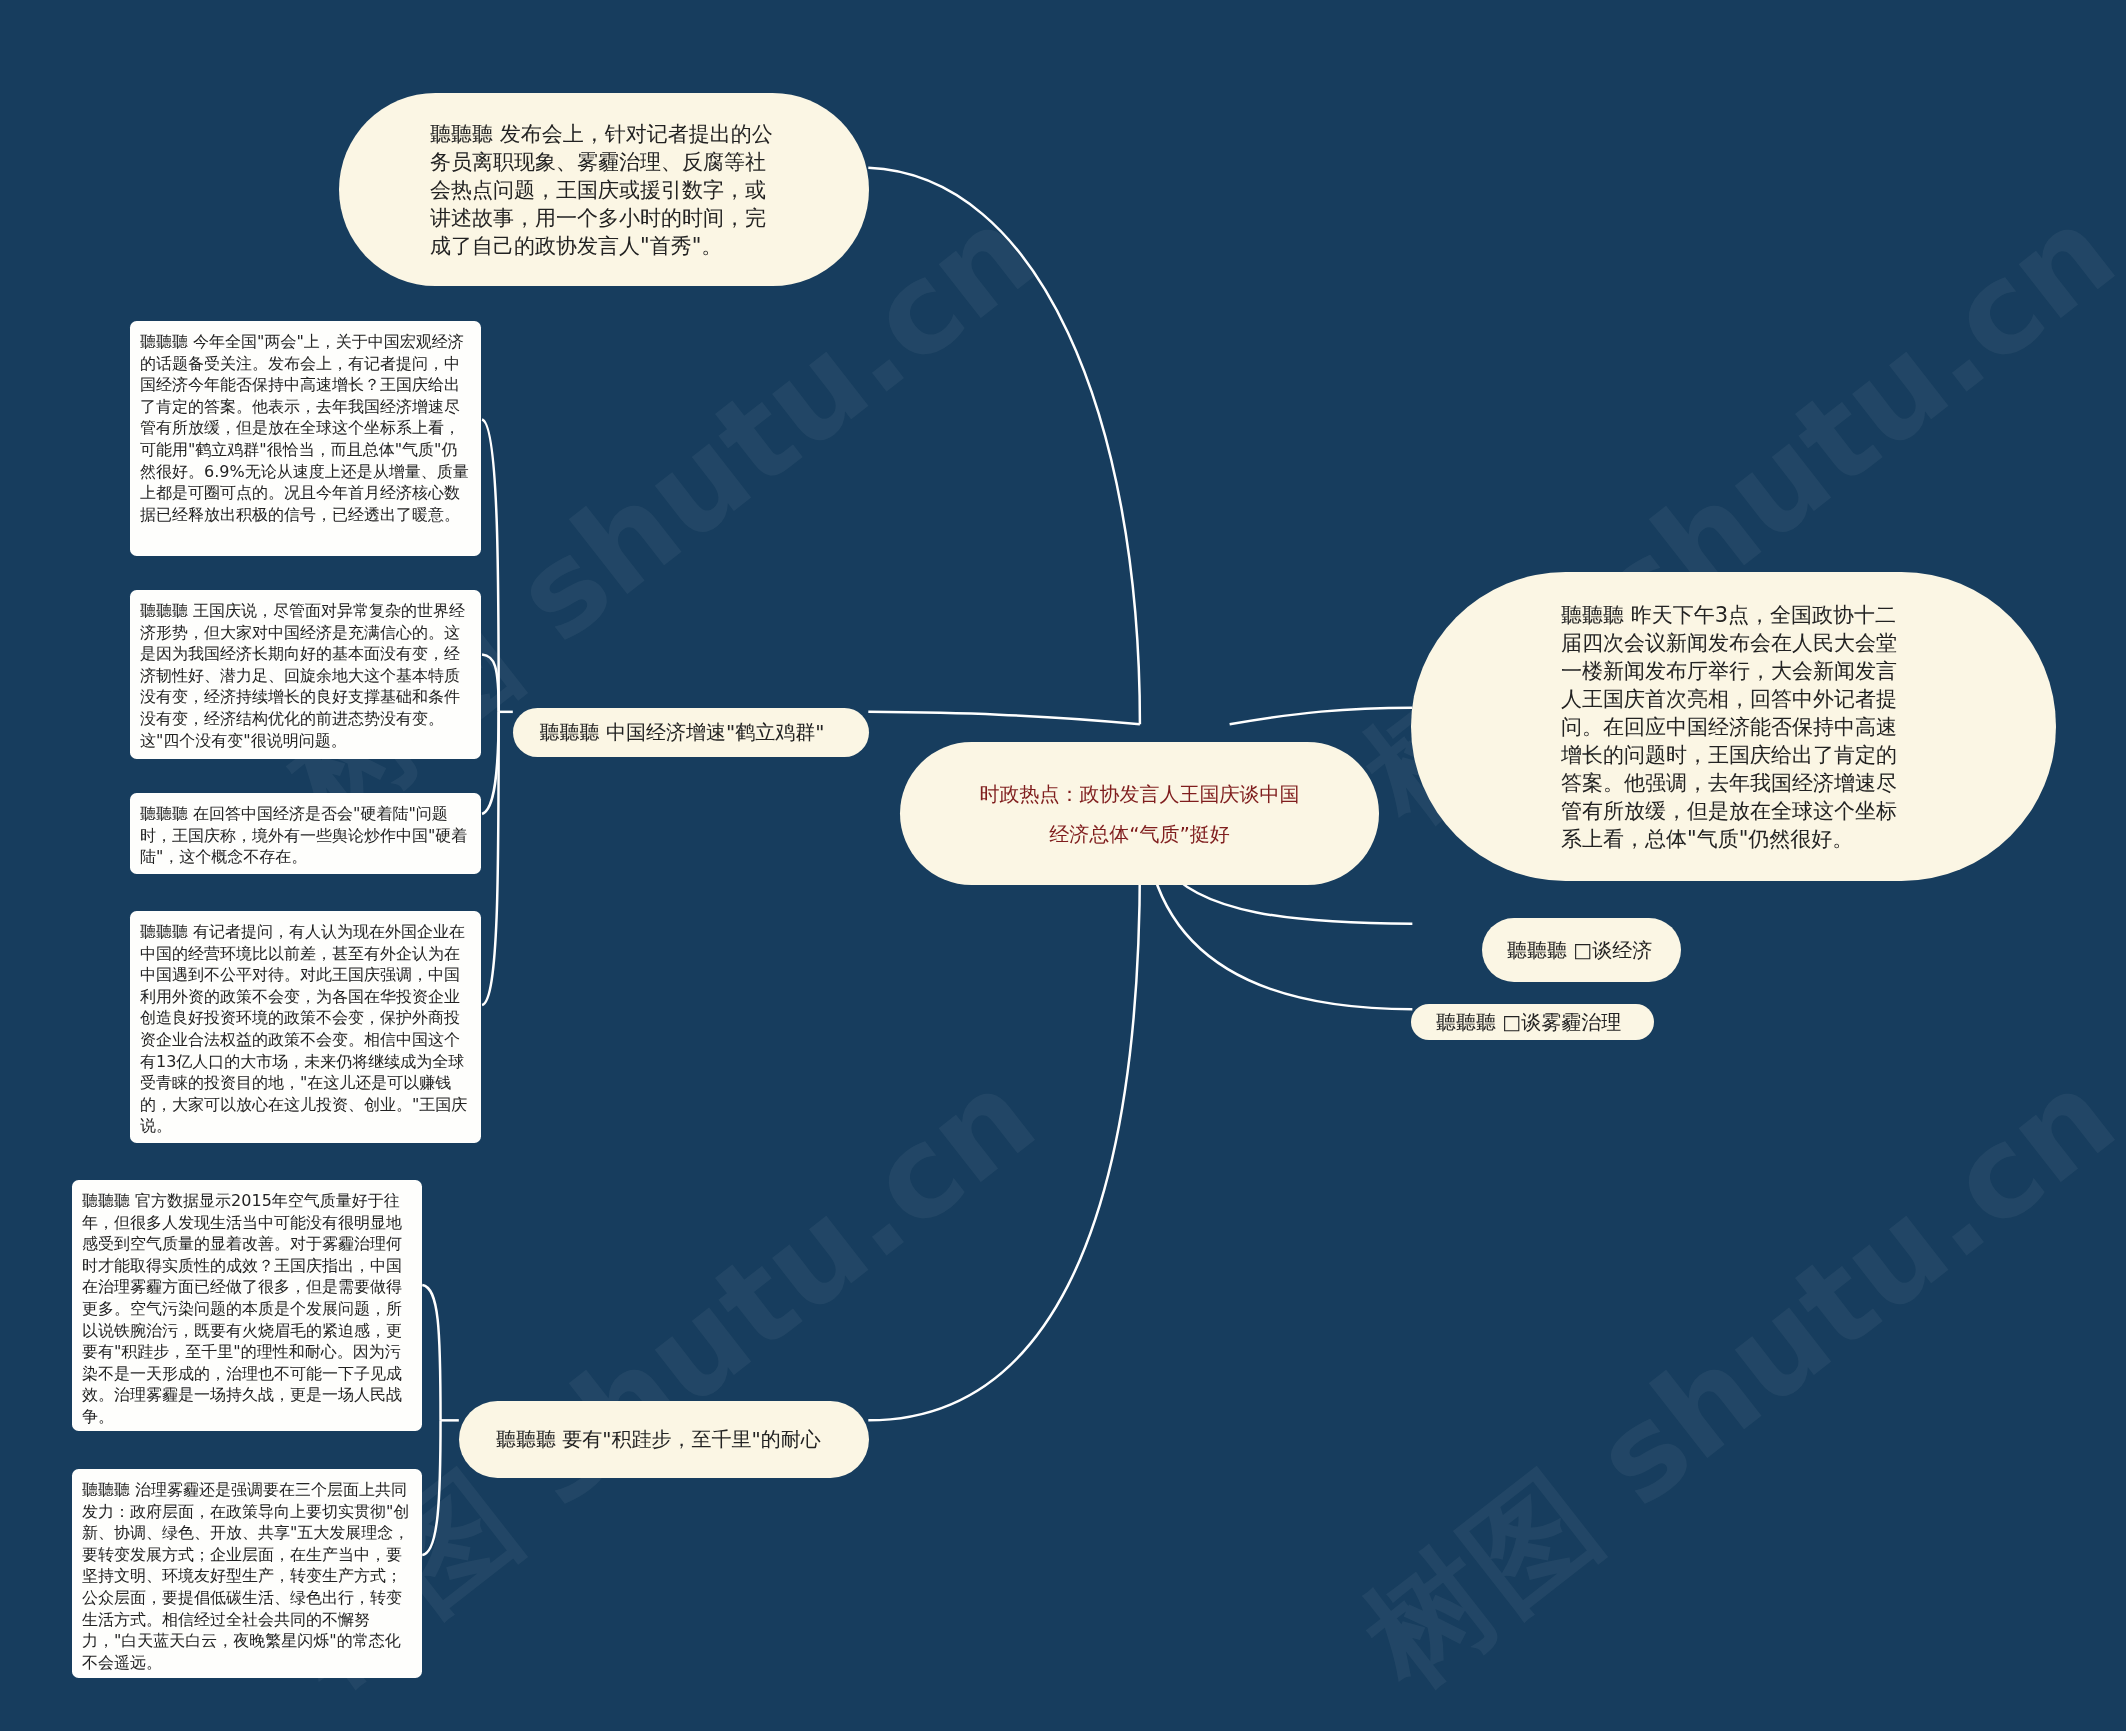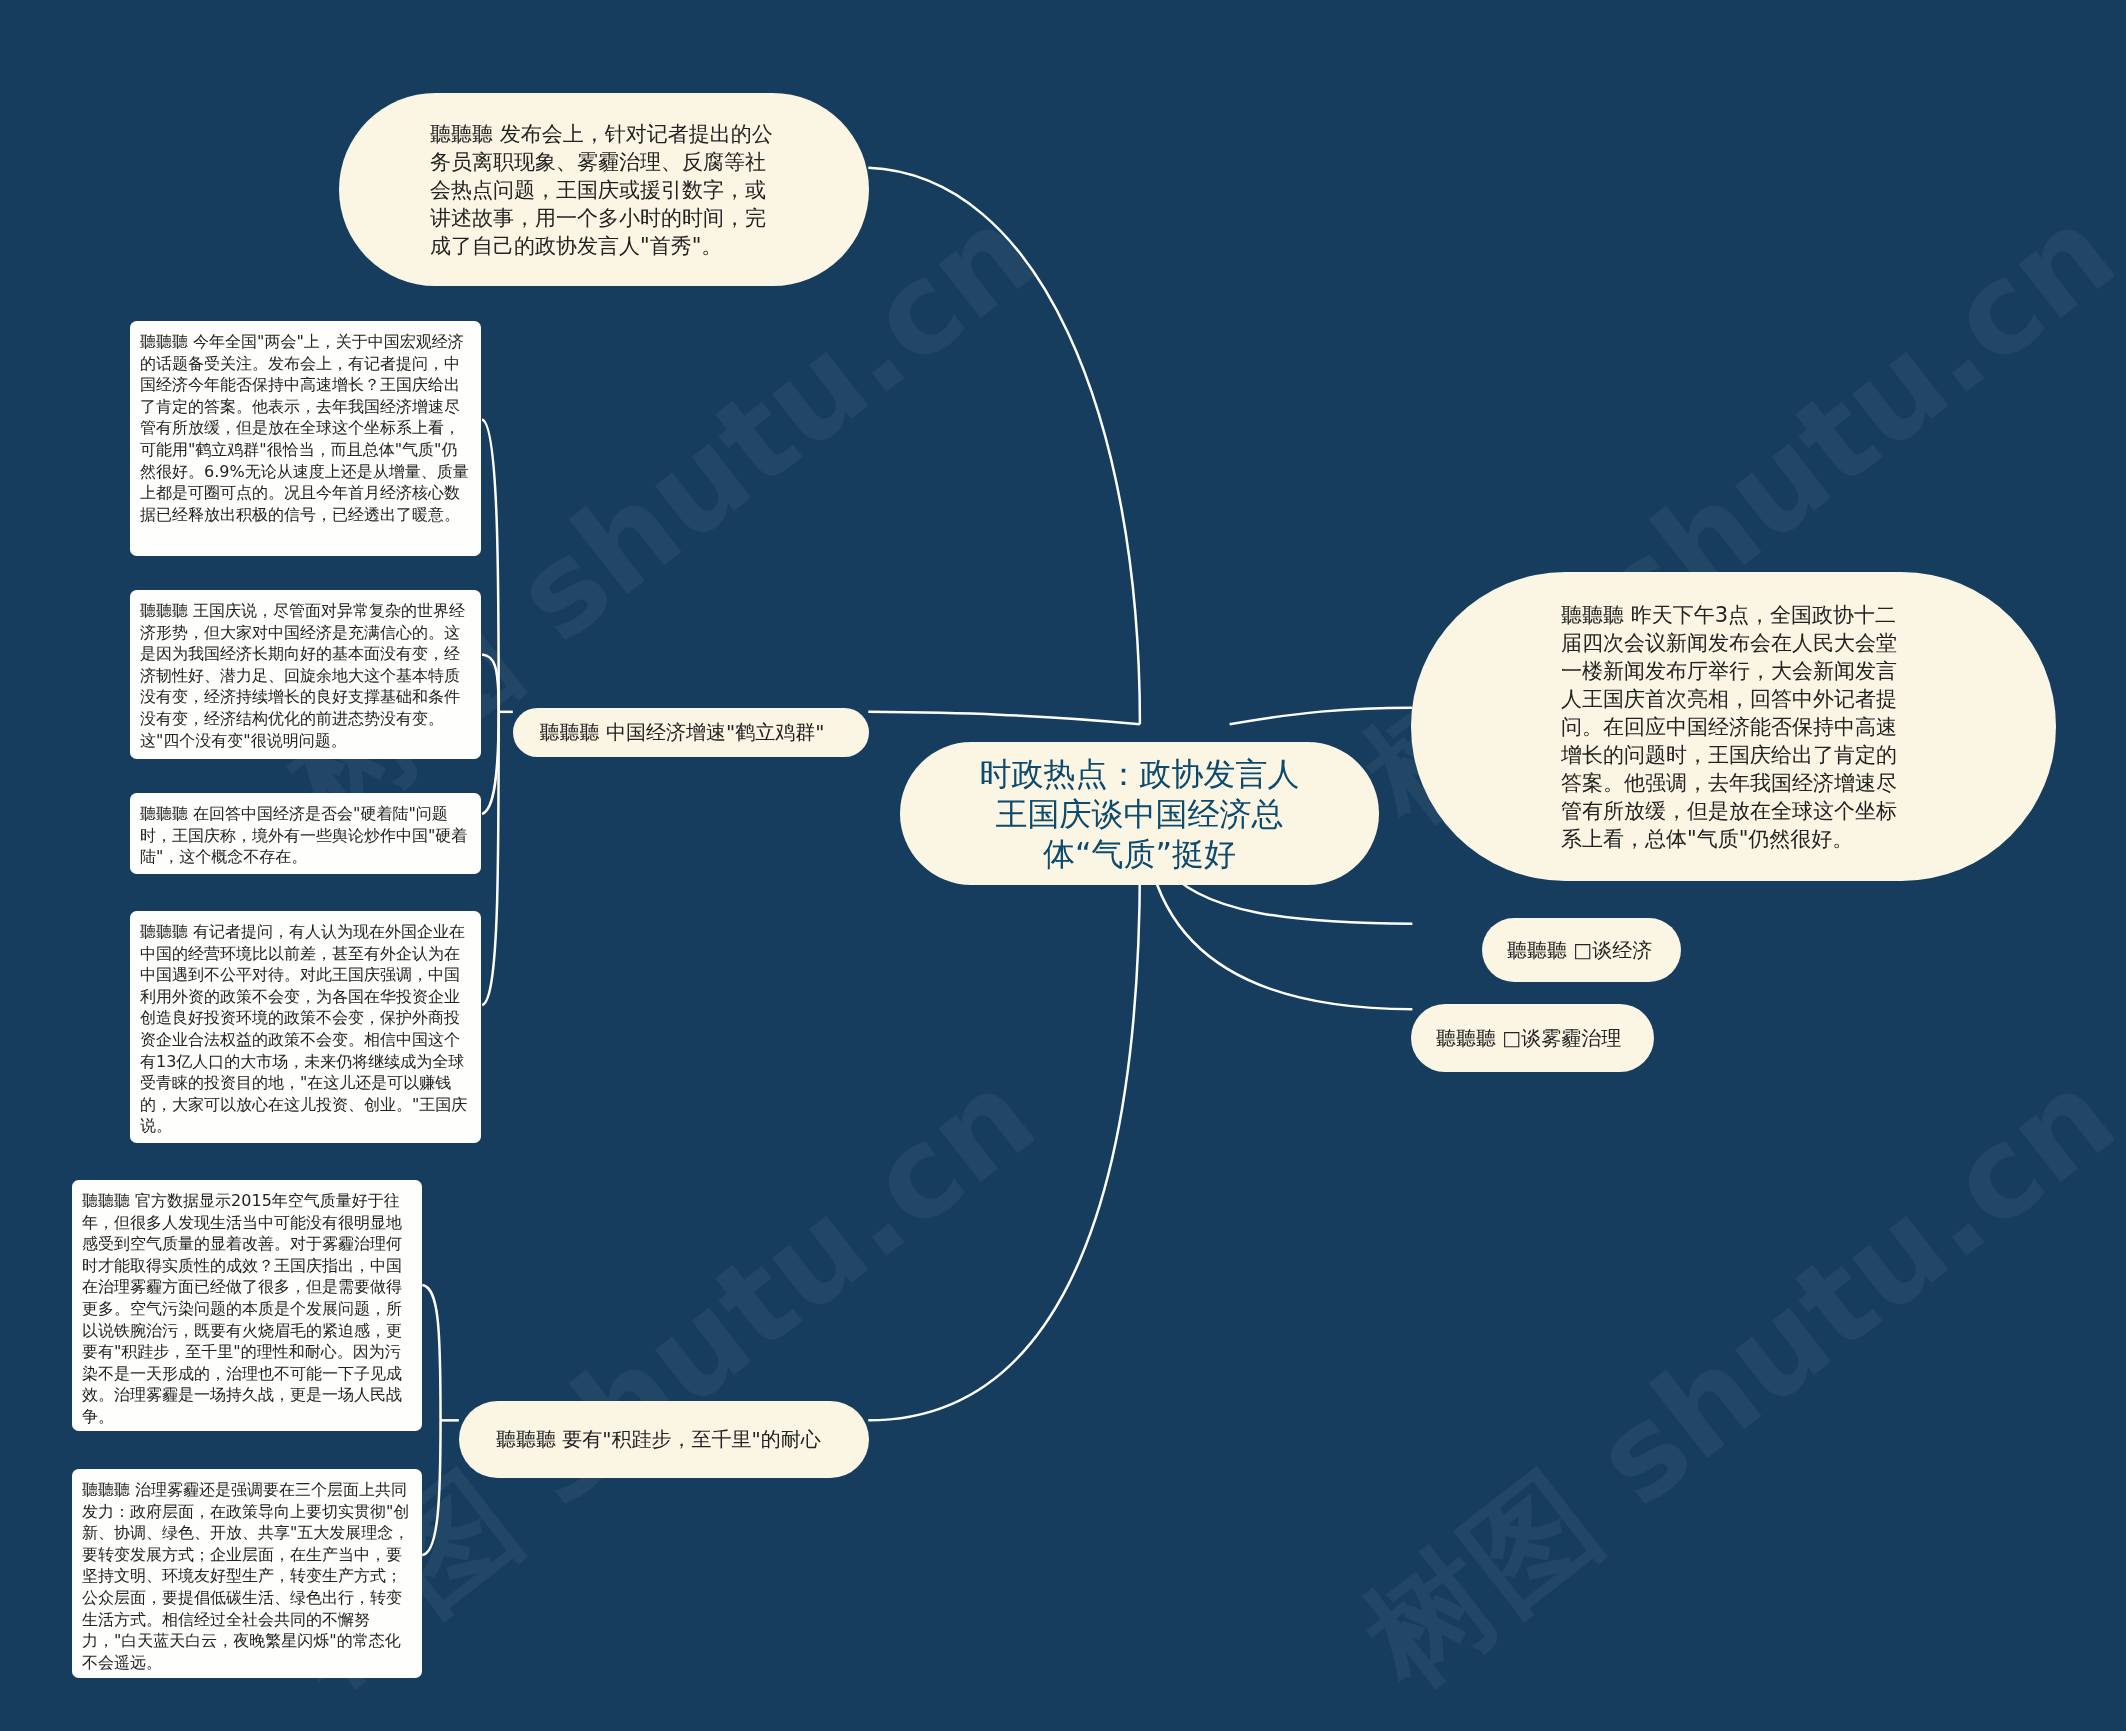--- a/index.html
+++ b/index.html
@@ -15,21 +15,21 @@
     font-family:"DejaVu Sans",sans-serif; font-weight:bold;
   }
   svg.links { position:absolute; left:0; top:0; }
   .node { position:absolute; box-sizing:border-box; background:#fbf6e4;margin-top:20px; }
   .pill { border-radius:8306px; display:flex; align-items:center; }
   .oval { border-radius:166px; display:flex; align-items:center; justify-content:center; }
   .card { background:#fefefc; border-radius:6.6px; padding:10px 10px; font-size:16px; line-height:21.6px; color:#222; }
   .oval .txt { font-size:21px; line-height:28px; color:#222; }
   .pill .txt { font-size:20px; line-height:26.6px; color:#222; }
   .center { background:#fbf6e4; border-radius:8306px; display:flex; align-items:center; justify-content:center; text-align:center; }
-  .center .txt { font-size:32px; line-height:40px; color:#0c4a6e;text-align:center; }
+  .center .txt { font-size:20px; line-height:40px; color:#7f1d1d;text-align:center; }
 </style>
 </head>
 <body>
 
 <div class="wm" style="left:208px;top:432px;">树图 shutu.cn</div>
 <div class="wm" style="left:1288px;top:432px;">树图 shutu.cn</div>
 <div class="wm" style="left:208px;top:1296px;">树图 shutu.cn</div>
 <div class="wm" style="left:1288px;top:1296px;">树图 shutu.cn</div>
 
 <svg class="links" width="2127" height="1731" viewBox="0 0 2560 2084">
@@ -66,21 +66,21 @@
   <div class="txt">时政热点：政协发言人王国庆谈中国经济总体“气质”挺好</div>
 </div>
 
 <div class="node oval" style="left:1411px;top:552px;width:645px;height:309px;padding:0 150px;">
   <div class="txt">聽聽聽 昨天下午3点，全国政协十二届四次会议新闻发布会在人民大会堂一楼新闻发布厅举行，大会新闻发言人王国庆首次亮相，回答中外记者提问。在回应中国经济能否保持中高速增长的问题时，王国庆给出了肯定的答案。他强调，去年我国经济增速尽管有所放缓，但是放在全球这个坐标系上看，总体"气质"仍然很好。</div>
 </div>
 
 <div class="node pill" style="left:1482px;top:898px;width:199px;height:64px;padding:0 25px;">
   <div class="txt">聽聽聽 □谈经济</div>
 </div>
-<div class="node pill" style="left:1411px;top:984px;width:243px;height:68px;padding:0 25px;">
+<div class="node pill" style="left:1411px;top:984px;width:243px;height:36px;padding:0 25px;">
   <div class="txt">聽聽聽 □谈雾霾治理</div>
 </div>
 
 <div class="node pill" style="left:513px;top:688px;width:356px;height:49px;padding:0 26.6px;">
   <div class="txt">聽聽聽 中国经济增速"鹤立鸡群"</div>
 </div>
 <div class="node card" style="left:130px;top:301px;width:351px;height:235px;">聽聽聽 今年全国"两会"上，关于中国宏观经济的话题备受关注。发布会上，有记者提问，中国经济今年能否保持中高速增长？王国庆给出了肯定的答案。他表示，去年我国经济增速尽管有所放缓，但是放在全球这个坐标系上看，可能用"鹤立鸡群"很恰当，而且总体"气质"仍然很好。6.9%无论从速度上还是从增量、质量上都是可圈可点的。况且今年首月经济核心数据已经释放出积极的信号，已经透出了暖意。</div>
 <div class="node card" style="left:130px;top:570px;width:351px;height:169px;">聽聽聽 王国庆说，尽管面对异常复杂的世界经济形势，但大家对中国经济是充满信心的。这是因为我国经济长期向好的基本面没有变，经济韧性好、潜力足、回旋余地大这个基本特质没有变，经济持续增长的良好支撑基础和条件没有变，经济结构优化的前进态势没有变。这"四个没有变"很说明问题。</div>
 <div class="node card" style="left:130px;top:773px;width:351px;height:81px;">聽聽聽 在回答中国经济是否会"硬着陆"问题时，王国庆称，境外有一些舆论炒作中国"硬着陆"，这个概念不存在。</div>
 <div class="node card" style="left:130px;top:891px;width:351px;height:232px;">聽聽聽 有记者提问，有人认为现在外国企业在中国的经营环境比以前差，甚至有外企认为在中国遇到不公平对待。对此王国庆强调，中国利用外资的政策不会变，为各国在华投资企业创造良好投资环境的政策不会变，保护外商投资企业合法权益的政策不会变。相信中国这个有13亿人口的大市场，未来仍将继续成为全球受青睐的投资目的地，"在这儿还是可以赚钱的，大家可以放心在这儿投资、创业。"王国庆说。</div>

